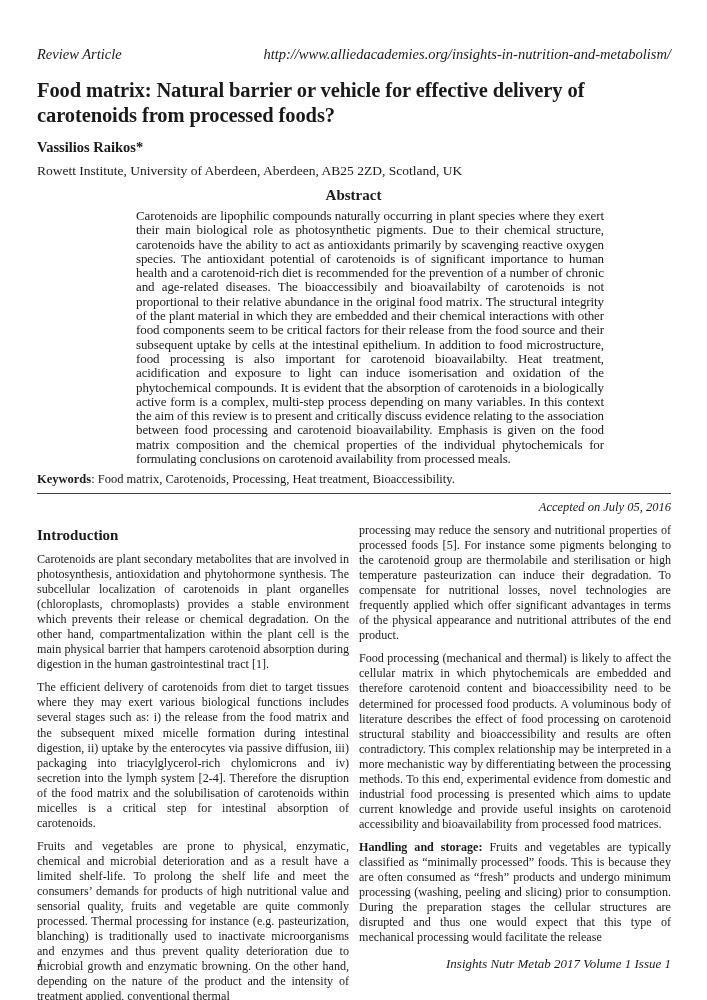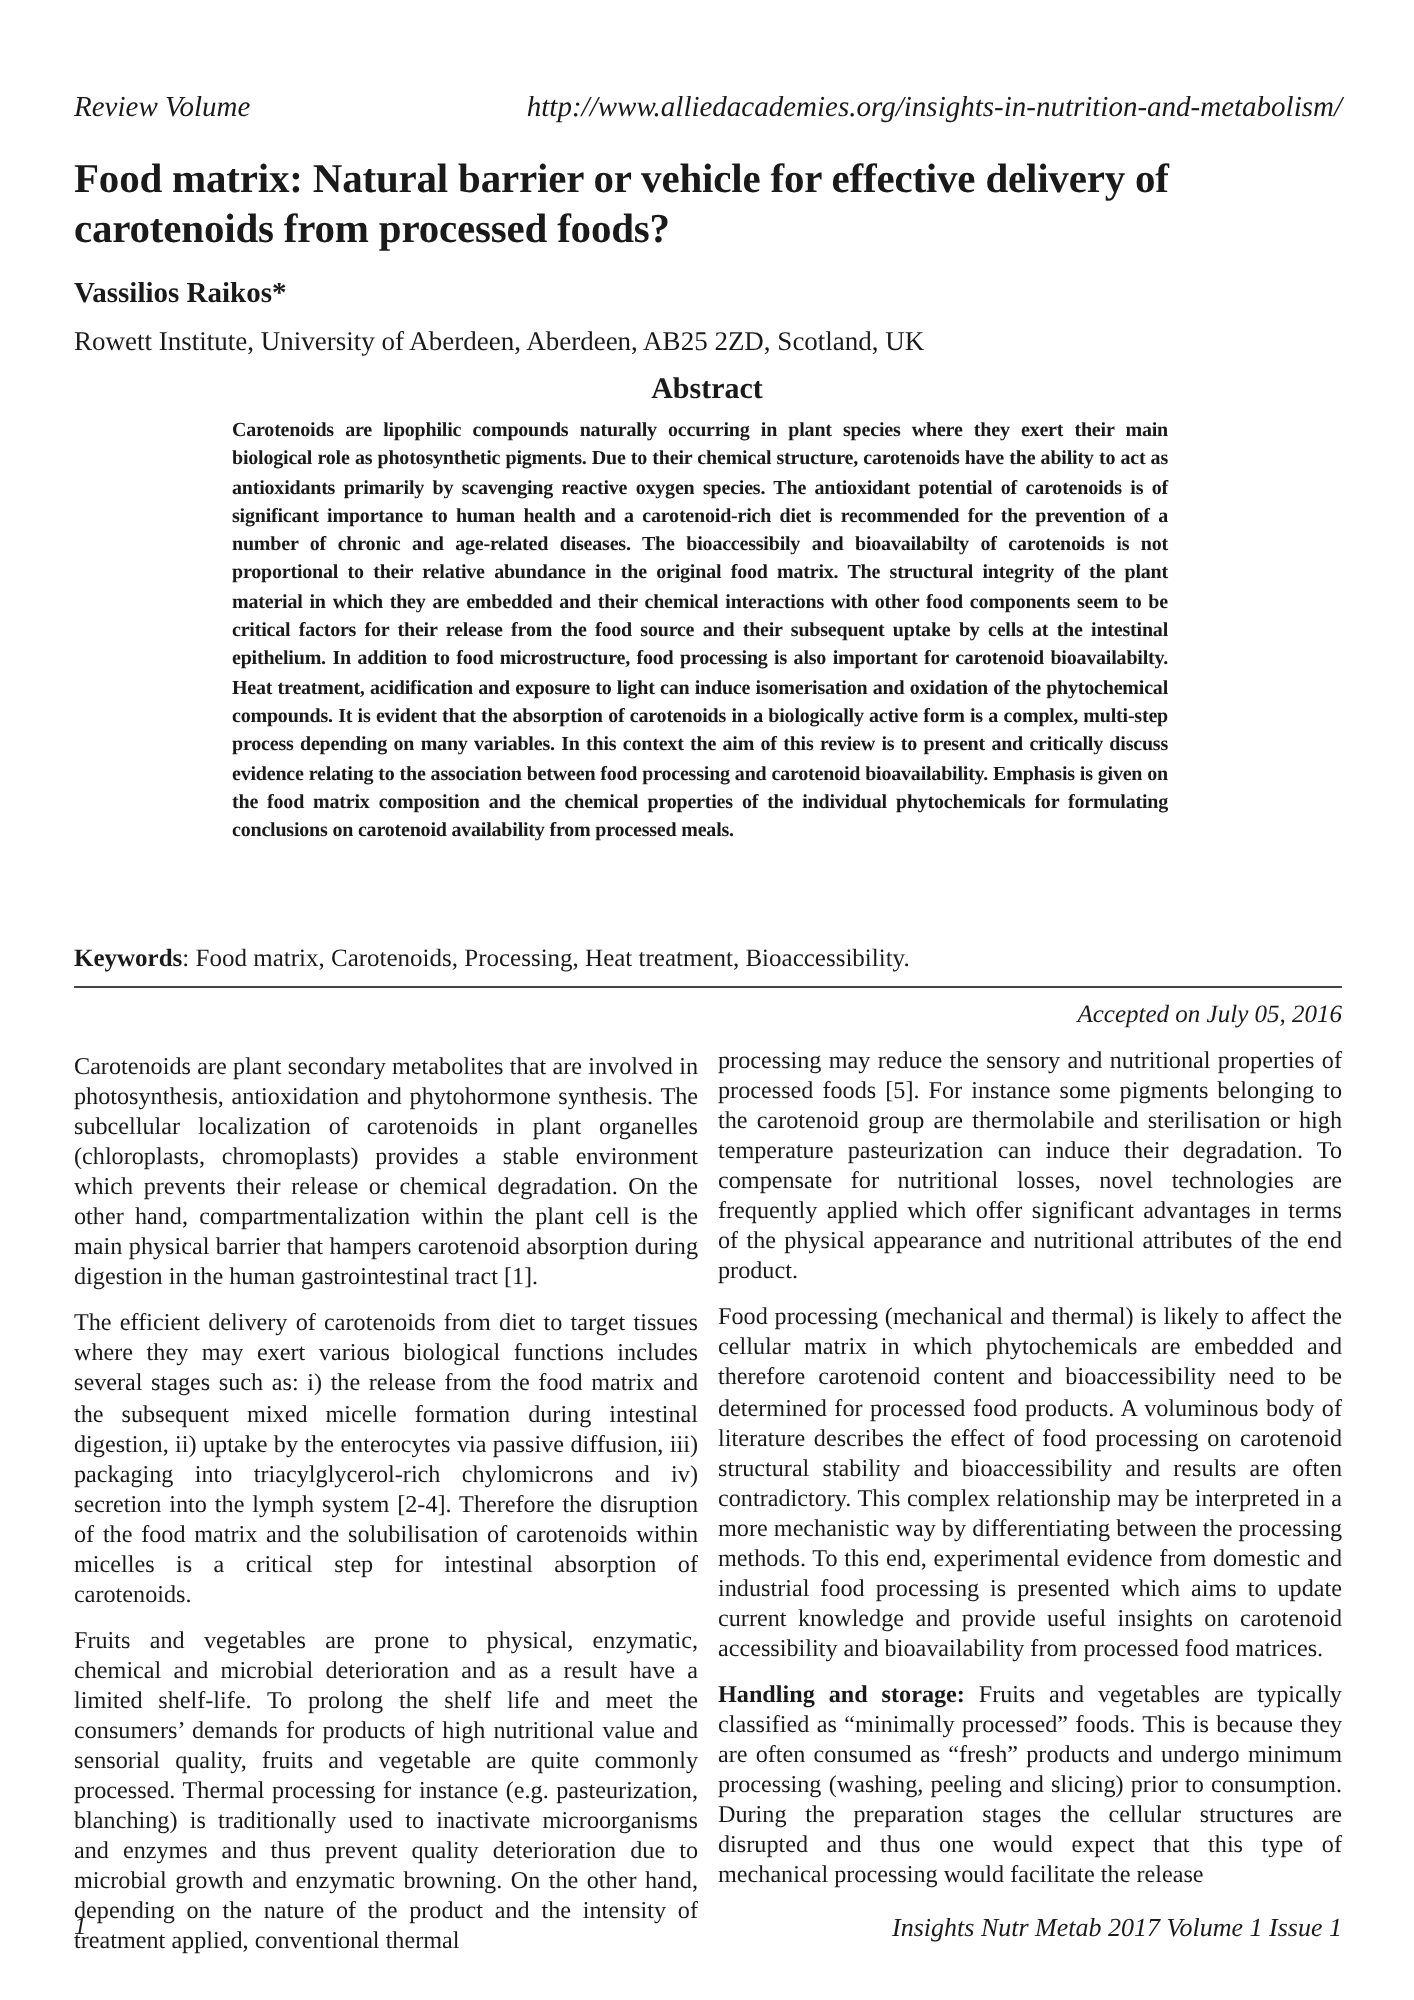--- a/index.html
+++ b/index.html
@@ -21,22 +21,22 @@
     position: absolute; left: 37px; top: 139px; font-weight: bold; font-size: 14.5px;
   }
   .affil {
     position: absolute; left: 37px; top: 163px; font-size: 13.5px;
   }
   .abs-title {
     position: absolute; left: 0; width: 707px; top: 187px; text-align: center;
     font-weight: bold; font-size: 15px;
   }
   .abs-body {
-    position: absolute; left: 116px; top: 209px; width: 468px;
-    font-weight: bold; font-size: 10px; line-height: 14.3px; text-align: justify;
+    position: absolute; left: 136px; top: 209px; width: 468px;
+    font-weight: normal; font-size: 13px; line-height: 14.3px; text-align: justify;
     letter-spacing: -0.1px;
   }
   .keywords {
     position: absolute; left: 37px; top: 472px; font-size: 12.5px;
   }
   .keywords b { font-weight: bold; }
   .rule {
     position: absolute; left: 37px; top: 493px; width: 634px; height: 0;
     border-top: 1px solid #444;
   }
@@ -60,35 +60,36 @@
   .foot-left {
     position: absolute; left: 37px; top: 956px; font-style: italic; font-size: 12.5px;
   }
   .foot-right {
     position: absolute; right: 36px; top: 956px; font-style: italic; font-size: 13px;
   }
 </style>
 </head>
 <body>
 
-<div class="hdr-left">Review Volume</div>
+<div class="hdr-left">Review Article</div>
 <div class="hdr-right">http://www.alliedacademies.org/insights-in-nutrition-and-metabolism/</div>
 
 <h1 class="title" style="margin:0;">Food matrix: Natural barrier or vehicle for effective delivery of carotenoids from processed foods?</h1>
 <div class="author">Vassilios Raikos*</div>
 <div class="affil">Rowett Institute, University of Aberdeen, Aberdeen, AB25 2ZD, Scotland, UK</div>
 
 <div class="abs-title">Abstract</div>
 <div class="abs-body">Carotenoids are lipophilic compounds naturally occurring in plant species where they exert their main biological role as photosynthetic pigments. Due to their chemical structure, carotenoids have the ability to act as antioxidants primarily by scavenging reactive oxygen species. The antioxidant potential of carotenoids is of significant importance to human health and a carotenoid-rich diet is recommended for the prevention of a number of chronic and age-related diseases. The bioaccessibily and bioavailabilty of carotenoids is not proportional to their relative abundance in the original food matrix. The structural integrity of the plant material in which they are embedded and their chemical interactions with other food components seem to be critical factors for their release from the food source and their subsequent uptake by cells at the intestinal epithelium. In addition to food microstructure, food processing is also important for carotenoid bioavailabilty. Heat treatment, acidification and exposure to light can induce isomerisation and oxidation of the phytochemical compounds. It is evident that the absorption of carotenoids in a biologically active form is a complex, multi-step process depending on many variables. In this context the aim of this review is to present and critically discuss evidence relating to the association between food processing and carotenoid bioavailability. Emphasis is given on the food matrix composition and the chemical properties of the individual phytochemicals for formulating conclusions on carotenoid availability from processed meals.</div>
 
 <div class="keywords"><b>Keywords</b><span>: Food matrix, Carotenoids, Processing, Heat treatment, Bioaccessibility.</span></div>
 <div class="rule"></div>
 <div class="accepted">Accepted on July 05, 2016</div>
 
 <div class="col col-left">
+  <div class="h-intro">Introduction</div>
   <p>Carotenoids are plant secondary metabolites that are involved in photosynthesis, antioxidation and phytohormone synthesis. The subcellular localization of carotenoids in plant organelles (chloroplasts, chromoplasts) provides a stable environment which prevents their release or chemical degradation. On the other hand, compartmentalization within the plant cell is the main physical barrier that hampers carotenoid absorption during digestion in the human gastrointestinal tract [1].</p>
   <p>The efficient delivery of carotenoids from diet to target tissues where they may exert various biological functions includes several stages such as: i) the release from the food matrix and the subsequent mixed micelle formation during intestinal digestion, ii) uptake by the enterocytes via passive diffusion, iii) packaging into triacylglycerol-rich chylomicrons and iv) secretion into the lymph system [2-4]. Therefore the disruption of the food matrix and the solubilisation of carotenoids within micelles is a critical step for intestinal absorption of carotenoids.</p>
   <p>Fruits and vegetables are prone to physical, enzymatic, chemical and microbial deterioration and as a result have a limited shelf-life. To prolong the shelf life and meet the consumers’ demands for products of high nutritional value and sensorial quality, fruits and vegetable are quite commonly processed. Thermal processing for instance (e.g. pasteurization, blanching) is traditionally used to inactivate microorganisms and enzymes and thus prevent quality deterioration due to microbial growth and enzymatic browning. On the other hand, depending on the nature of the product and the intensity of treatment applied, conventional thermal</p>
 </div>
 
 <div class="col col-right">
   <p>processing may reduce the sensory and nutritional properties of processed foods [5]. For instance some pigments belonging to the carotenoid group are thermolabile and sterilisation or high temperature pasteurization can induce their degradation. To compensate for nutritional losses, novel technologies are frequently applied which offer significant advantages in terms of the physical appearance and nutritional attributes of the end product.</p>
   <p>Food processing (mechanical and thermal) is likely to affect the cellular matrix in which phytochemicals are embedded and therefore carotenoid content and bioaccessibility need to be determined for processed food products. A voluminous body of literature describes the effect of food processing on carotenoid structural stability and bioaccessibility and results are often contradictory. This complex relationship may be interpreted in a more mechanistic way by differentiating between the processing methods. To this end, experimental evidence from domestic and industrial food processing is presented which aims to update current knowledge and provide useful insights on carotenoid accessibility and bioavailability from processed food matrices.</p>
   <p><span class="run-in">Handling and storage:</span><span> Fruits and vegetables are typically classified as “minimally processed” foods. This is because they are often consumed as “fresh” products and undergo minimum processing (washing, peeling and slicing) prior to consumption. During the preparation stages the cellular structures are disrupted and thus one would expect that this type of mechanical processing would facilitate the release</span></p>
 </div>

